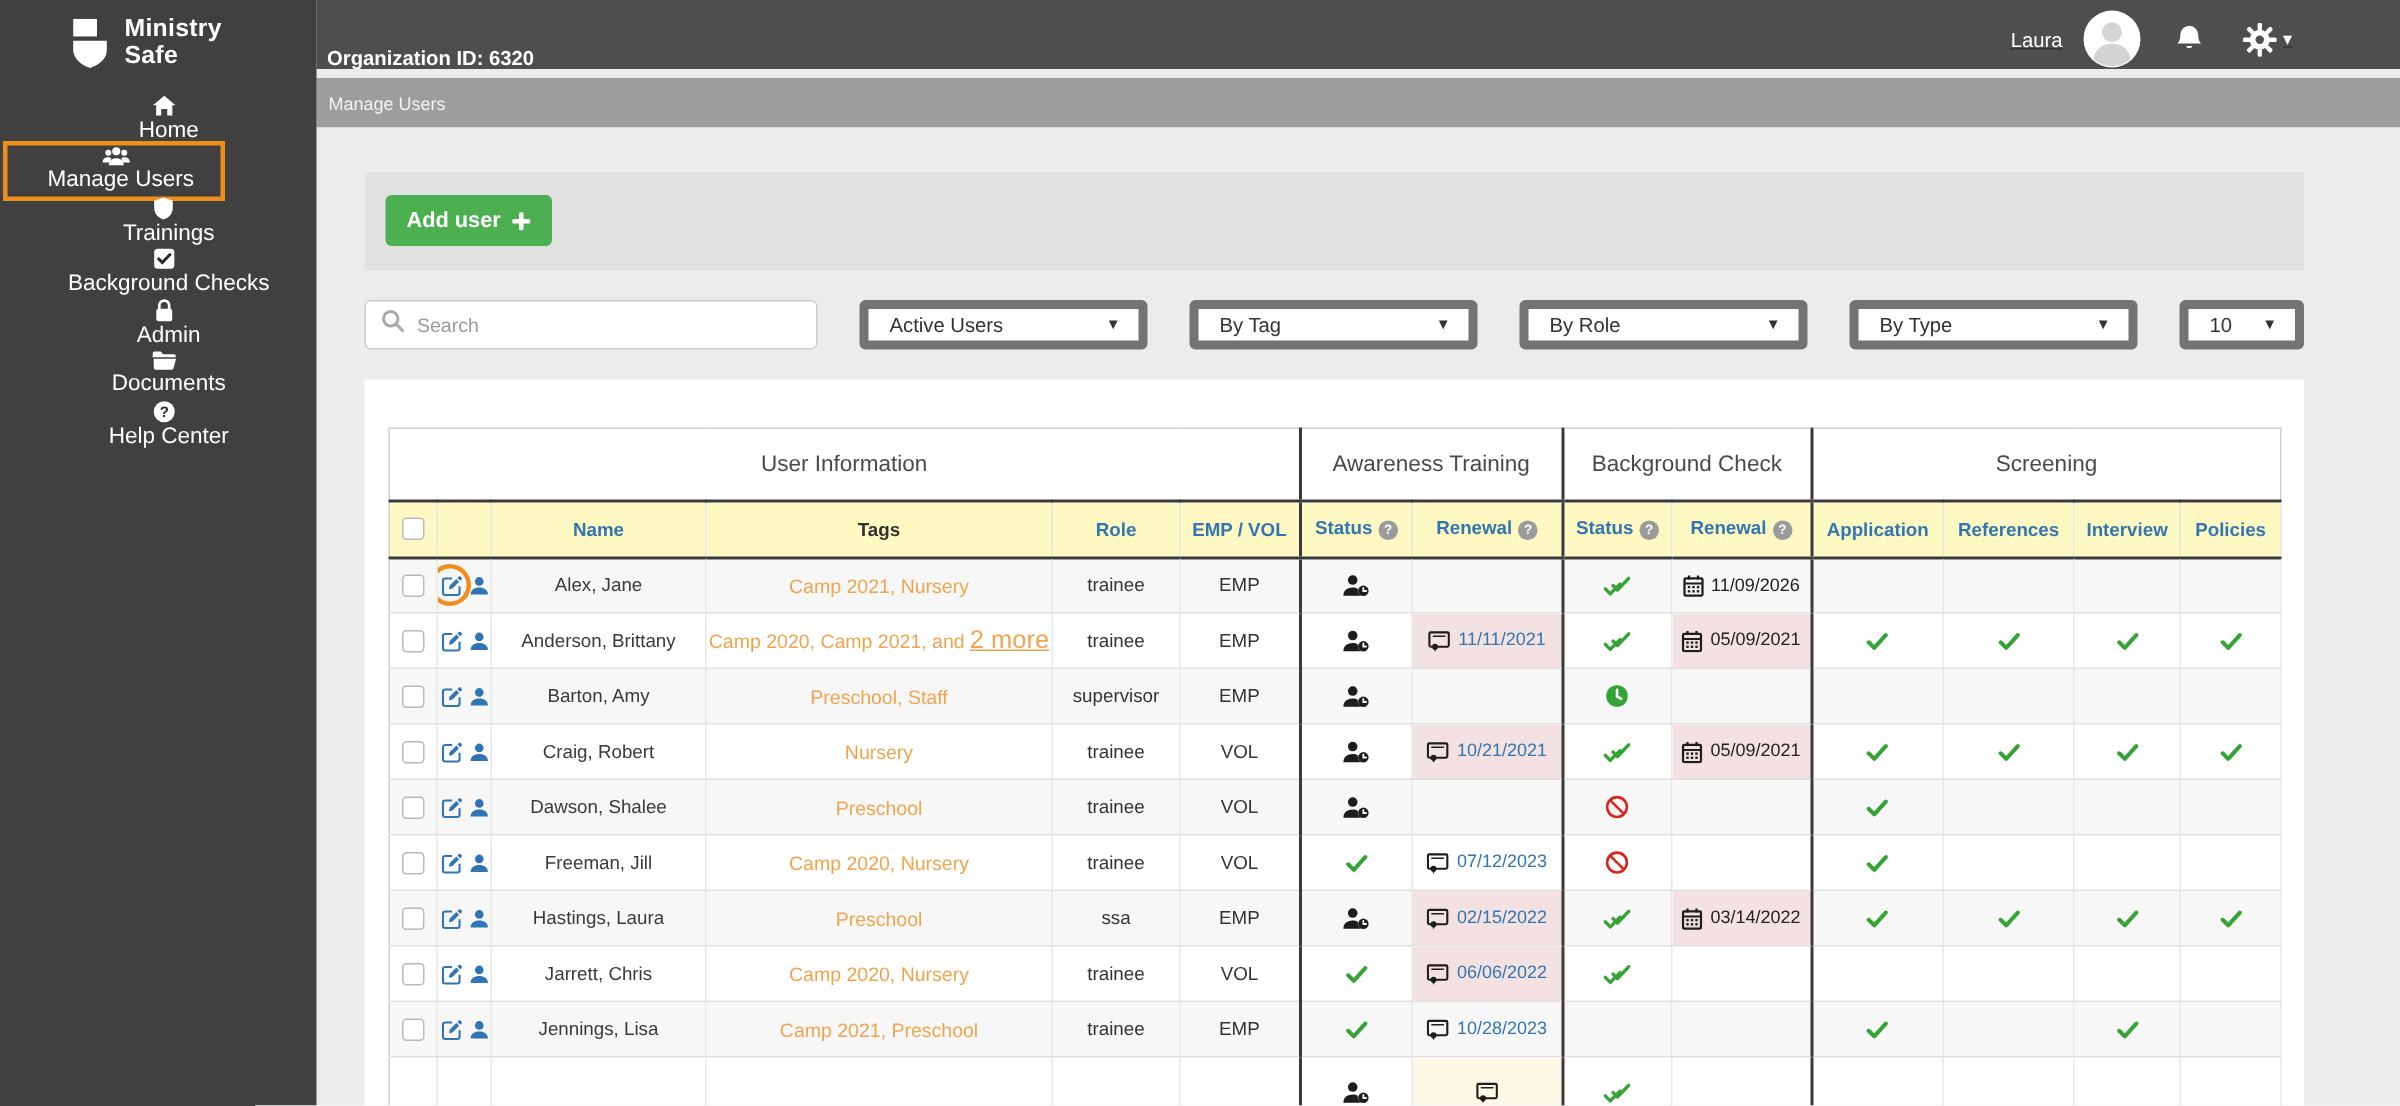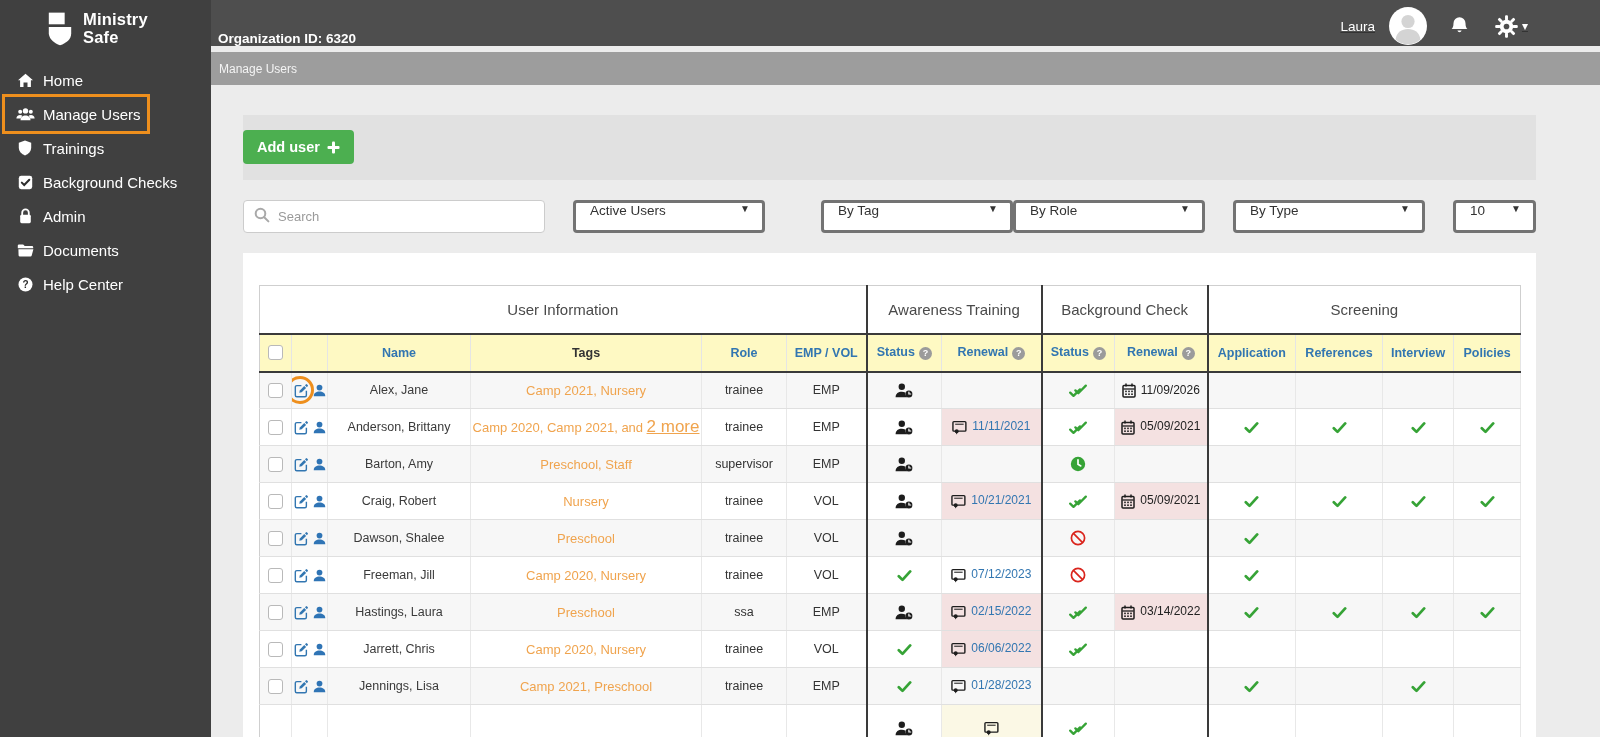--- a/index.html
+++ b/index.html
@@ -4,48 +4,48 @@
 <style>
   * { margin:0; padding:0; box-sizing:border-box; }
   html,body { width:1600px; height:737px; overflow:hidden; }
   body { font-family:"Liberation Sans","DejaVu Sans",sans-serif; background:#ececec; position:relative; color:#333; }
 
   
   .sidebar { position:absolute; left:0; top:0; width:211px; height:737px; background:#404040; z-index:5; }
   .logo-block { height:57px; display:flex; align-items:center; padding-left:46px; }
   .brand-text { color:#fff; font-weight:bold; font-size:16.5px; line-height:1.08; margin-left:9px; letter-spacing:.2px; }
   .nav { margin-top:6px; }
-  .nav-item { height:34px; display:flex; align-items:center; padding-left:14px; color:#fff; font-size:15px; cursor:pointer; }
+  .nav-item { height:34px; display:flex; align-items:center; padding-left:14px; color:#fff; font-size:15px; cursor:pointer;flex-direction:column; }
   .nav-item .nav-ico { width:22px; display:inline-flex; justify-content:center; margin-right:7px; }
   .nav-item.active { border:3px solid #ee8f1d; height:40px; width:148px; margin:-3px 0 -3px 2px; padding-left:9px; }
 
   
   .topbar { position:absolute; left:211px; top:0; right:0; height:46px; background:#4e4e4e; display:flex; align-items:flex-end; }
   .org-id { color:#fff; font-size:13.5px; font-weight:bold; margin-left:7px; }
   .topbar-right { margin-left:auto; display:flex; align-items:center; padding-right:72px;text-decoration:underline; }
   .user-name { color:#fff; font-size:13.5px; margin-right:13px; }
   .avatar { width:40px; height:40px; margin-right:22px; }
   .bell { margin-right:26px; display:flex; }
   .gear-wrap { display:flex; align-items:center; }
   .caret { color:#fff; font-size:12px; margin-left:4px; }
   .crumb-bar { position:absolute; left:211px; top:52px; right:0; height:33px; background:#9d9d9d; display:flex; align-items:center; }
   .crumb { color:#f4f4f4; font-size:12px; margin-left:8px; }
 
   
   .content { position:absolute; left:211px; top:85px; right:0; bottom:0; background:#ececec; }
   .add-strip { position:absolute; left:32px; top:30px; width:1293px; height:65px; background:#e1e1e1; }
-  .btn-add { position:absolute; left:0; top:15px; height:34px; padding:0 14px; background:#4caf50; border:none; border-radius:4px; color:#fff; font-size:14.5px; font-weight:bold; font-family:inherit; display:flex; align-items:center; gap:7px; cursor:pointer;text-align:right; }
+  .btn-add { position:absolute; left:14px; top:15px; height:34px; padding:0 14px; background:#4caf50; border:none; border-radius:4px; color:#fff; font-size:14.5px; font-weight:bold; font-family:inherit; display:flex; align-items:center; gap:7px; cursor:pointer;text-align:right; }
 
   .filters { position:absolute; left:0; top:115px; width:100%; height:33px; }
   .search-box { position:absolute; left:32px; top:0; width:302px; height:33px; background:#fff; border:1px solid #ccc; border-radius:4px; display:flex; align-items:center; padding-left:10px; }
   .search-box input { border:none; outline:none; font-size:13px; color:#333; margin-left:8px; width:240px; font-family:inherit; background:transparent; }
   .search-box input::placeholder { color:#9a9a9a; }
-  .dd { position:absolute; top:0; width:192px; height:33px; background:#fff; border:3px solid #737373; border-radius:4px; display:flex; align-items:flex-start; padding:0 12px 0 14px; font-size:13.5px; color:#333; cursor:pointer; }
+  .dd { position:absolute; top:0; width:192px; height:33px; background:#fff; border:6px solid #737373; border-radius:4px; display:flex; align-items:center; padding:0 12px 0 14px; font-size:13.5px; color:#333; cursor:pointer; }
   .dd .dd-caret { margin-left:auto; font-size:10px; color:#333; }
-  .dd.d1{left:362px;} .dd.d2{left:582px;margin-left:28px;} .dd.d3{left:802px;} .dd.d4{left:1022px;}
+  .dd.d1{left:362px;} .dd.d2{left:582px;} .dd.d3{left:802px;} .dd.d4{left:1022px;}
   .dd.psize{left:1242px; width:83px;}
 
   
   .table-card { position:absolute; left:32px; top:168px; width:1293px; height:484px; background:#fff; overflow:hidden; }
   table { border-collapse:collapse; table-layout:fixed; width:1261px; margin:32px 0 0 16px; border:1px solid #cfcfcf; }
   th,td { overflow:hidden; white-space:nowrap; }
   thead tr.grp th { height:48px; font-size:15px; font-weight:normal; color:#4a4a4a; background:#fff; border-bottom:2px solid #3a3a3a; }
   thead tr.sub th { height:38px; font-size:12.5px; font-weight:bold; background:#fef9c3; border-bottom:2px solid #3a3a3a; border-right:1px solid #e5e5e5; }
   thead tr.sub th.blue { color:#3276b1; }
   thead tr.sub th.dark { color:#333; }
@@ -755,21 +755,21 @@
                   <path d="M1.8 7.2 l3.7 3.7 L13.2 2.4" fill="none" stroke="#36a336" stroke-width="2.7" stroke-linecap="round" stroke-linejoin="round"></path>
                 </svg>
               </span></td>
             <td class=""><span class="sicon">
                 <svg width="15" height="15" viewBox="0 0 16 15">
                   <rect x="1" y="1.2" width="13.8" height="10.2" rx="1" fill="none" stroke="#1d1d1d" stroke-width="1.5"></rect>
                   <path d="M3.4 4 h9" stroke="#1d1d1d" stroke-width="1.1"></path>
                   <circle cx="5" cy="11.4" r="2.1" fill="#1d1d1d"></circle>
                   <path d="M4 12.8 l1 2.1 1-2.1 z" fill="#1d1d1d"></path>
                 </svg>
-              </span><a class="date-link">01/28/2023</a></td>
+              </span><a class="date-link">10/28/2023</a></td>
             <td class="sepl"></td>
             <td class=""></td>
             <td class="sepl"><span class="sicon">
                 <svg width="15" height="13" viewBox="0 0 15 13">
                   <path d="M1.8 7.2 l3.7 3.7 L13.2 2.4" fill="none" stroke="#36a336" stroke-width="2.7" stroke-linecap="round" stroke-linejoin="round"></path>
                 </svg>
               </span></td>
             <td class=""></td>
             <td class=""><span class="sicon">
                 <svg width="15" height="13" viewBox="0 0 15 13">

